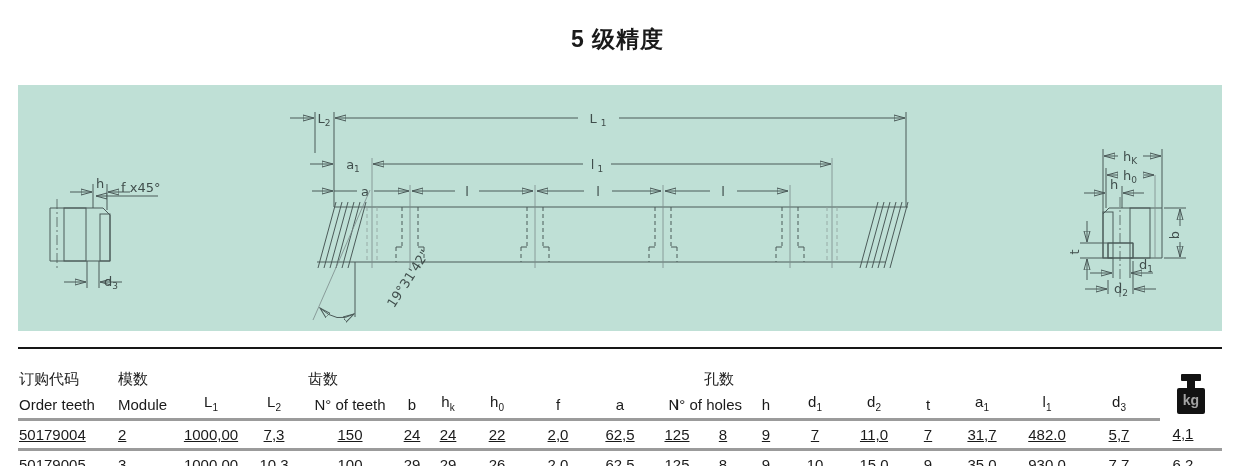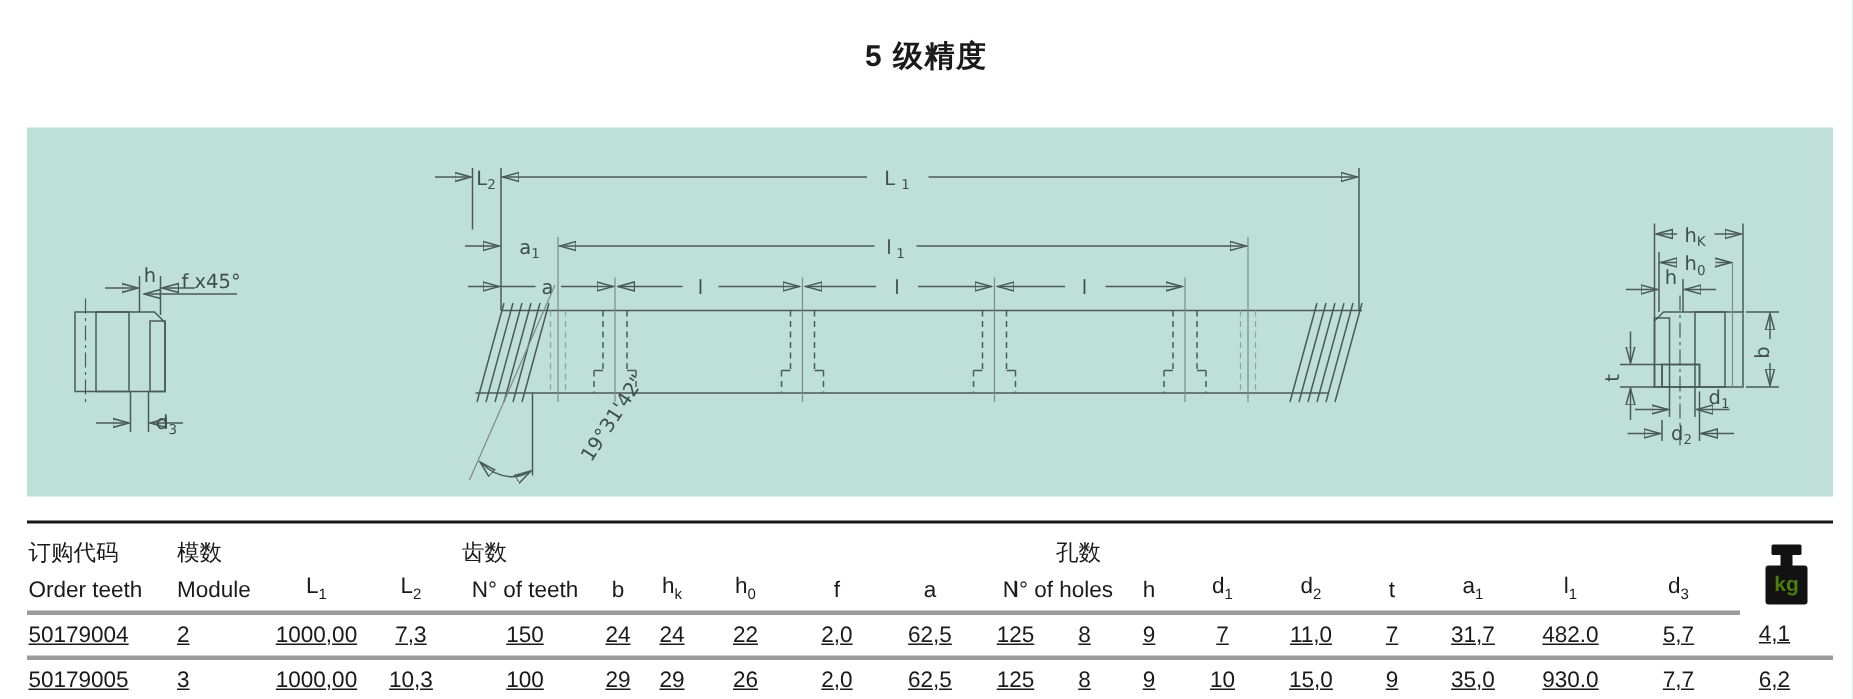--- a/index.html
+++ b/index.html
@@ -2,56 +2,56 @@
 <html><head>
 <meta charset="utf-8">
 <style>
   html,body{margin:0;padding:0;}
   body{
     width:1235px;height:466px;position:relative;background:#ffffff;
     font-family:"Liberation Sans",sans-serif;color:#1a1a1a;overflow:hidden;
   }
   .page-title{
     position:absolute;top:24px;left:0;width:100%;text-align:center;
-    font-size:20px;font-weight:bold;letter-spacing:1px;
+    font-size:23px;font-weight:bold;letter-spacing:1px;
   }
   .panel{
     position:absolute;left:18px;top:85px;width:1204px;height:246px;
     background:#bfe0d6;
   }
   .panel svg{display:block;}
   svg line, svg path, svg rect{stroke:#4b5a58;stroke-width:1;fill:none;}
   svg .thin{stroke:#7b8a8a;stroke-width:0.8;}
   svg .dash{stroke-dasharray:4 3;}
   svg .ltdash{stroke:#93a5a2;stroke-dasharray:4 3;stroke-width:0.9;}
   svg .dashdot{stroke-dasharray:10 3 2 3;stroke-width:0.8;}
   svg text{font-family:"DejaVu Sans",sans-serif;font-size:13px;fill:#404e4c;stroke:none;}
   svg text .s{font-size:9px;}
   
   .tablewrap{position:absolute;left:18px;top:347px;width:1204px;}
   table{border-collapse:collapse;table-layout:fixed;width:1204px;border-top:2px solid #161616;}
   th,td{font-weight:normal;padding:0 4px 0 0;white-space:nowrap;font-size:15px;overflow:visible;}
-  thead tr.zh th{padding-top:7px;height:22px;vertical-align:bottom;font-size:15px;}
+  thead tr.zh th{padding-top:18px;height:22px;vertical-align:bottom;font-size:15px;}
   thead tr.en th{height:24px;vertical-align:bottom;padding-bottom:5px;border-bottom:3px solid #9b9b9b;}
   tbody td{height:27px;vertical-align:middle;text-decoration:underline;}
   tbody tr.r1 td{border-bottom:3px solid #9b9b9b;}
   .L{text-align:left;padding-left:1px;}
   .C{text-align:left;}
   .R{text-align:center;}
   td.kgv{padding-right:16px;}
   th.rel{position:relative;}
   th.rel .ovr{position:absolute;right:4px;bottom:5px;white-space:nowrap;}
   sub{font-size:10px;}
   
   th.kgcell{vertical-align:bottom;padding-bottom:6px;}
   .kgicon{width:30px;height:40px;position:relative;margin-left:auto;margin-right:12px;}
   .kgicon .bar{position:absolute;top:0;left:5px;width:20px;height:7px;background:#121212;border-radius:1px;}
   .kgicon .stem{position:absolute;top:6px;left:11px;width:8px;height:9px;background:#121212;}
   .kgicon .blk{position:absolute;top:14px;left:1px;width:28px;height:26px;background:#121212;border-radius:2px;
-    color:#4d7c0f;font-size:14px;font-weight:bold;text-align:center;line-height:25px;}
+    color:#a3a3a3;font-size:14px;font-weight:bold;text-align:center;line-height:25px;}
 </style>
 </head>
 <body>
 
 <div class="page-title">5 级精度</div>
 
 <div class="panel">
 <svg width="1204" height="246" viewBox="0 0 1204 246">
   <defs>
     <marker id="ae" orient="auto" markerWidth="12" markerHeight="8" refX="11" refY="4">

